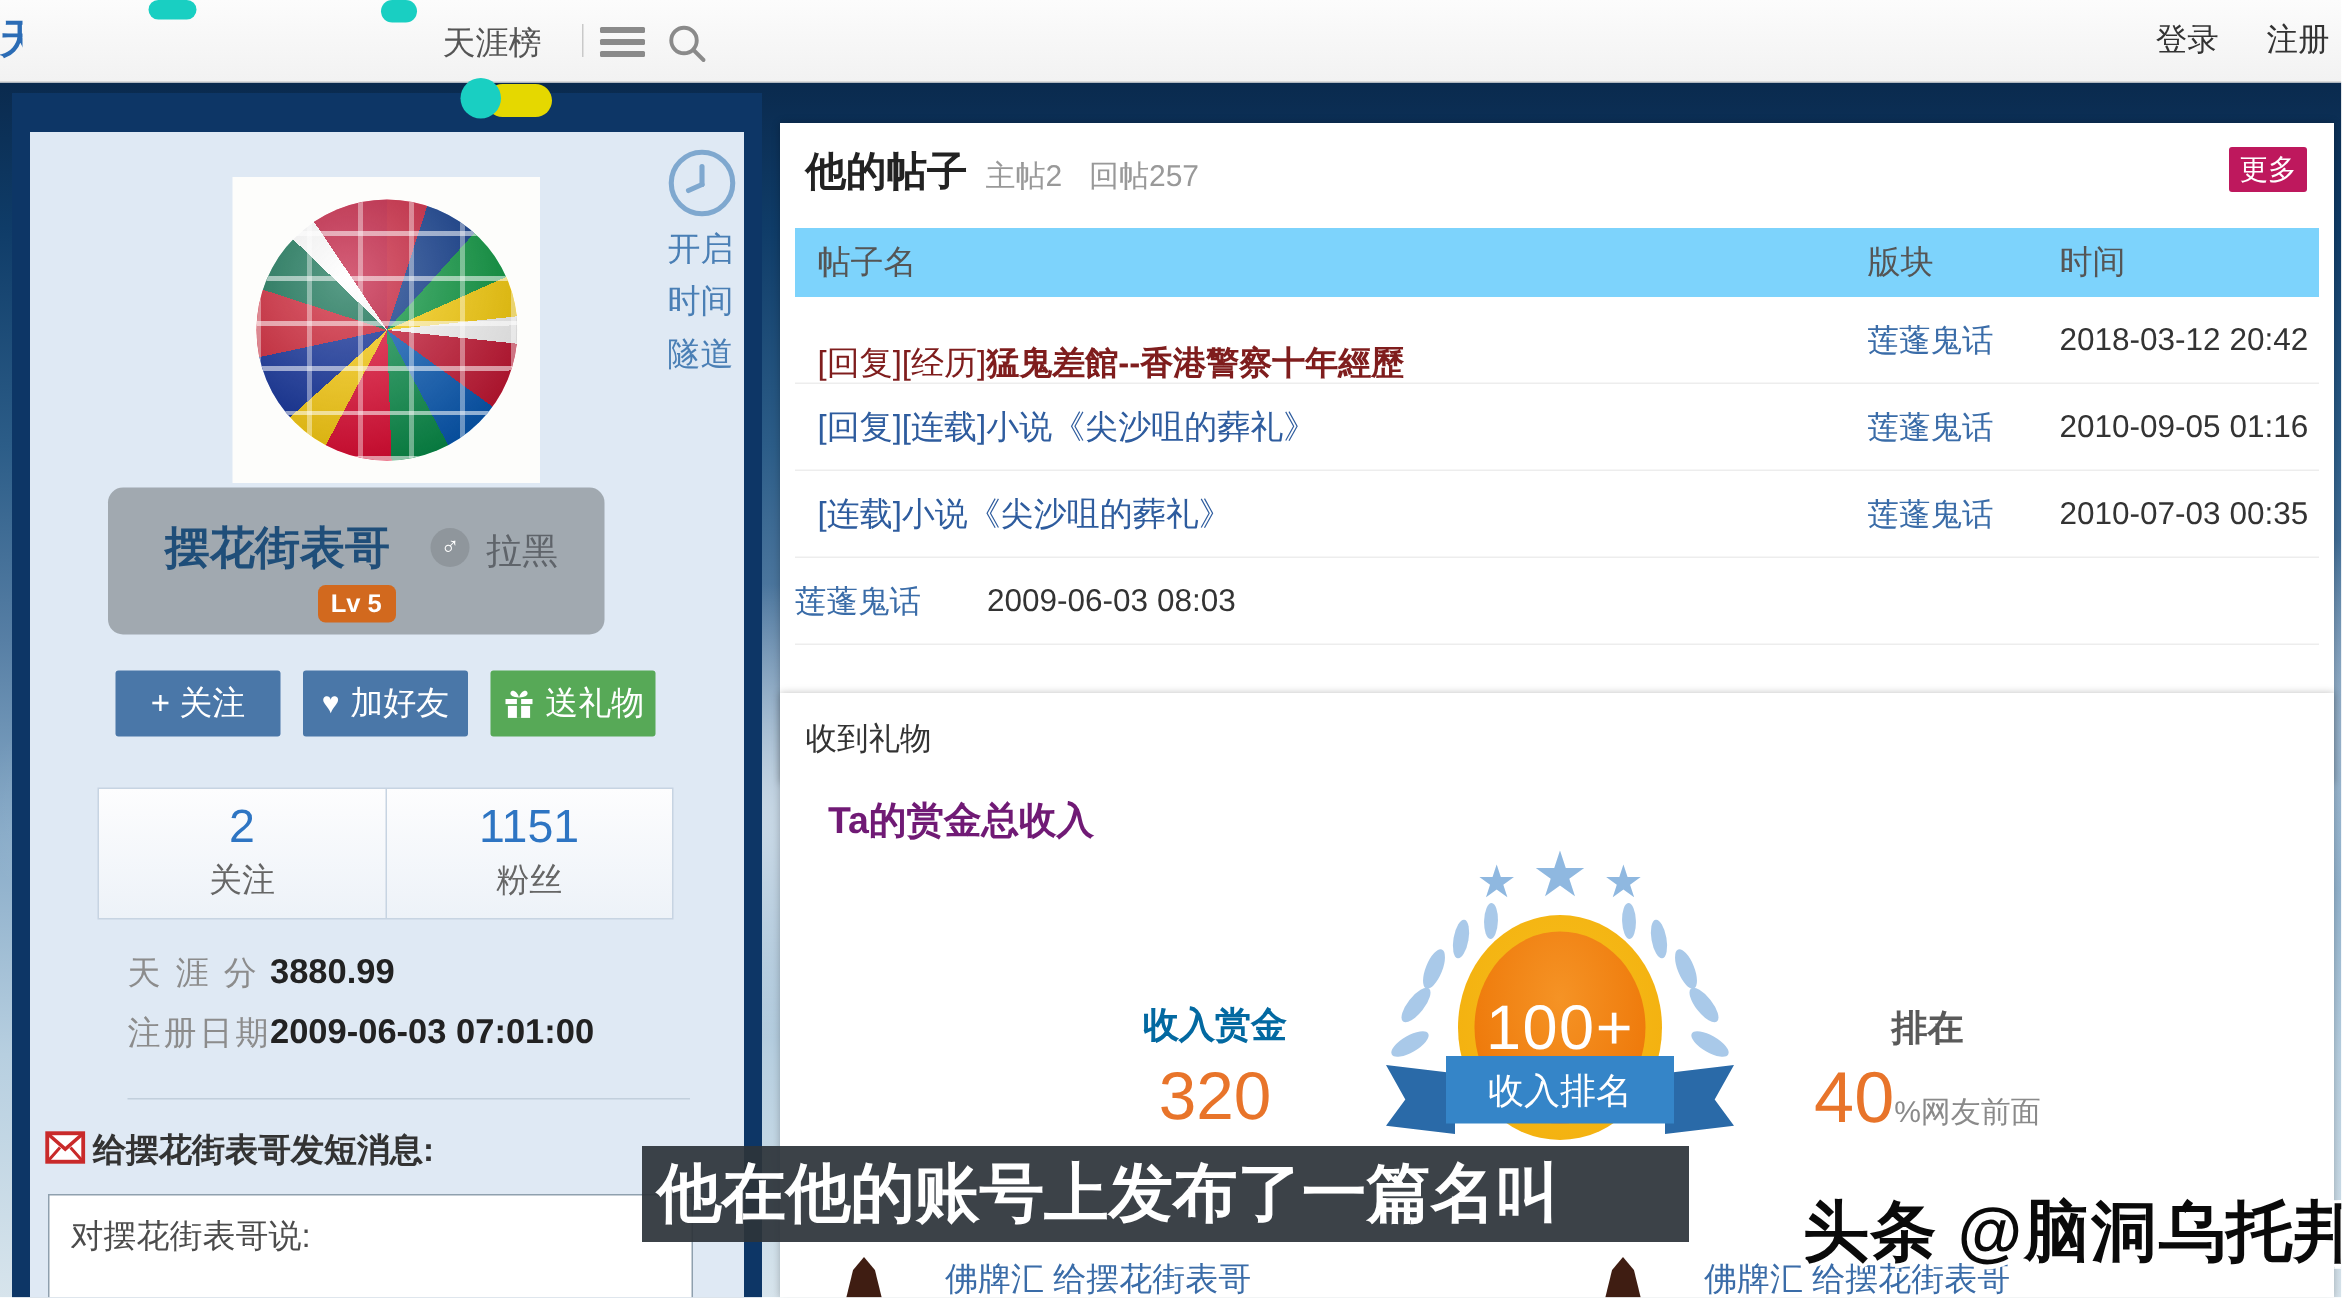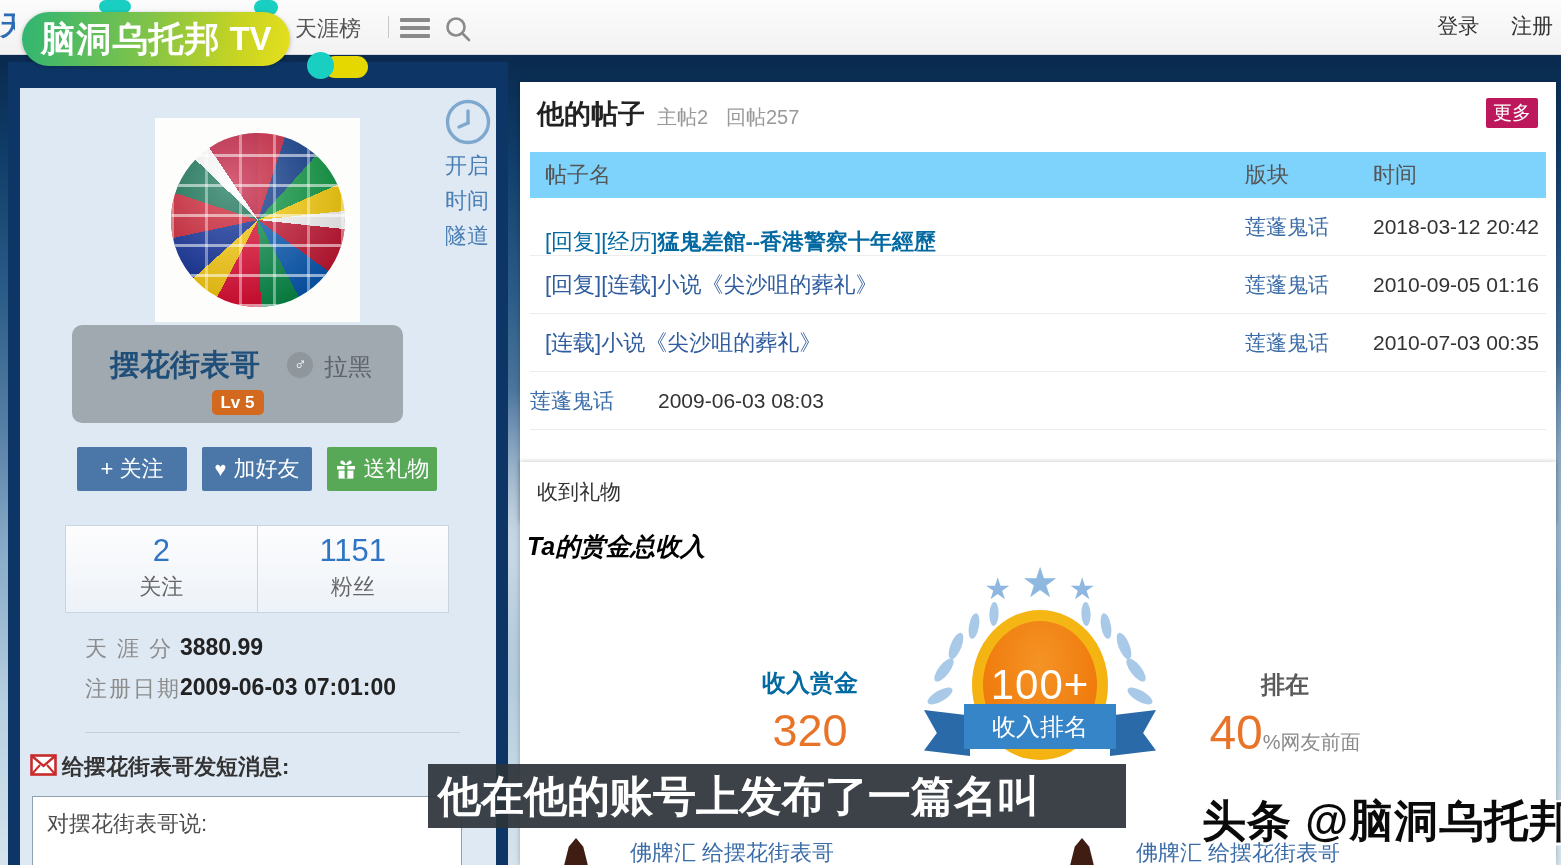--- a/index.html
+++ b/index.html
@@ -114,30 +114,30 @@
     color:#fff; font-size:19px; border:none; border-radius:2px; cursor:pointer;
     font-family:"Liberation Sans",sans-serif; }
   .thead { position:absolute; left:10px; top:70px; width:1016px; height:46px; background:#7dd3fc;
     display:flex; align-items:center; font-size:22px; color:#555; }
   .thead .h1 { margin-left:15px; flex:1; }
   .thead .h2 { width:128px; }
   .thead .h3 { width:173px; }
   .trows { position:absolute; left:10px; top:116px; width:1016px; }
   .trow { display:flex; align-items:center; height:58px; border-bottom:1px solid #ededed; font-size:22px; }
   .trow .c1 { margin-left:15px; flex:1; color:#2e5c9e; cursor:pointer; white-space:nowrap; overflow:hidden; }
-  .trow .c1.visited { color:#0369a1;margin-top:31px; }
+  .trow .c1.visited { color:#7f1d1d;margin-top:31px; }
   .trow .c1 .bold-t { font-weight:bold; }
   .trow .c2 { width:128px; color:#3a6ca8; font-size:21px; cursor:pointer; }
   .trow .c3 { width:173px; color:#333; font-size:21px; }
 
   
   .gifts-panel { position:absolute; left:520px; top:462px; width:1036px; height:403px; background:#fff;
     box-shadow:0 0 5px rgba(0,0,0,.25); z-index:10; overflow:hidden; }
   .gp-title { position:absolute; left:17px; top:16px; font-size:21px; color:#333; }
-  .gp-sub { position:absolute; left:7px; top:68px; font-size:25px; font-weight:bold; color:#000000;font-style:italic; }
+  .gp-sub { position:absolute; left:32px; top:68px; font-size:25px; font-weight:bold; color:#701a75; }
 
   .badge { position:absolute; left:400px; top:100px; width:240px; height:210px; }
   .stars { position:absolute; left:0; top:0; width:240px; height:52px; text-align:center; color:#8fb8e0; }
   .stars .s-mid { font-size:42px; line-height:42px; vertical-align:top; }
   .stars .s-side { font-size:30px; line-height:30px; position:relative; top:12px; margin:0 10px; display:inline-block; }
   .wreath { position:absolute; left:0; top:40px; }
   .medal { position:absolute; left:52px; top:48px; width:136px; height:150px; border-radius:50%;
     background:radial-gradient(ellipse at 50% 40%, #f6bd19 0%, #f3ae0e 100%); }
   .medal-inner { position:absolute; left:11px; top:11px; width:114px; height:128px; border-radius:50%;
     background:radial-gradient(ellipse at 50% 35%, #f59325 0%, #ef7c0d 70%, #e96f05 100%);
@@ -199,24 +199,20 @@
       <span>登录</span>
       <span>注册</span>
     </div>
   </div>
 
   <div class="logo-wrap">
     <div class="blob b1"></div>
     <div class="blob b2"></div>
     <div class="blob b4"></div>
     <div class="blob b3"></div>
-    <div class="logo-capsule">
-      <span class="t1">脑洞乌托邦</span>
-      <span class="t2">TV</span>
-    </div>
   </div>
 
   <div class="side-frame">
     <div class="side-panel">
 
       <svg class="clock-ico" width="48" height="48" viewBox="0 0 48 48">
         <circle cx="24" cy="24" r="20.5" fill="none" stroke="#7fa8cf" stroke-width="3.4"></circle>
         <line x1="24" y1="13" x2="24" y2="25" stroke="#7fa8cf" stroke-width="3.4" stroke-linecap="round"></line>
         <line x1="24" y1="25" x2="15" y2="29" stroke="#7fa8cf" stroke-width="3.4" stroke-linecap="round"></line>
       </svg>

